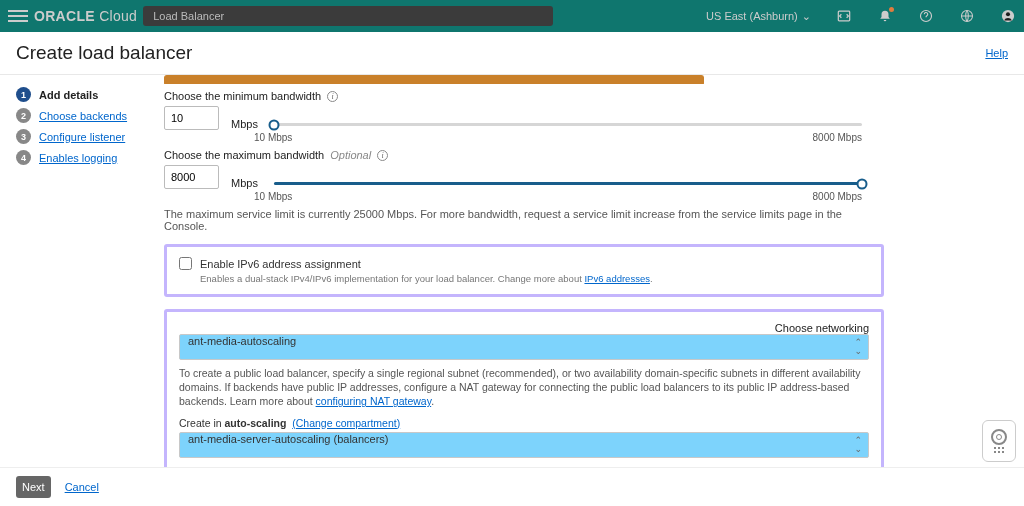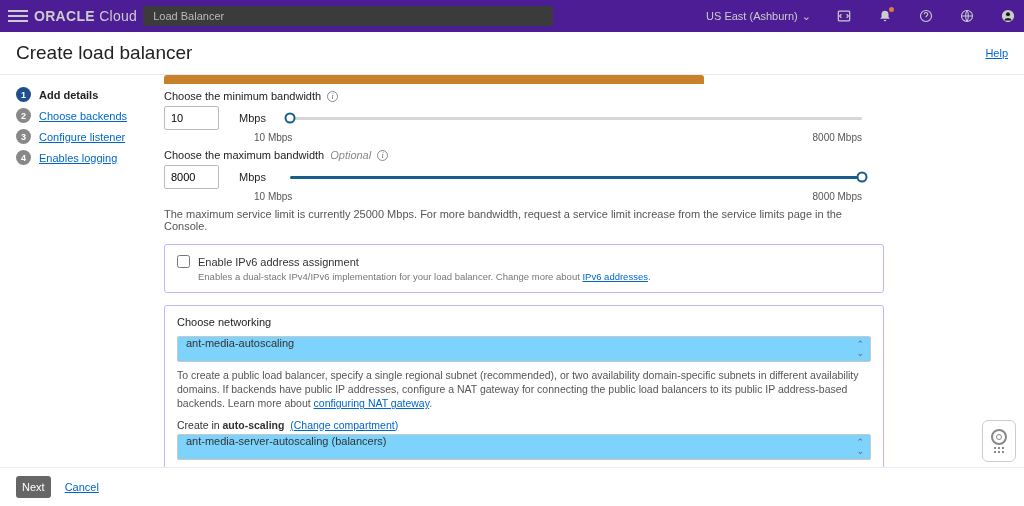--- a/index.html
+++ b/index.html
@@ -1,19 +1,19 @@
 <!DOCTYPE html>
 <html><head>
 <meta charset="utf-8">
 <style>
 * { box-sizing: border-box; margin: 0; padding: 0; font-family: -apple-system, BlinkMacSystemFont, "Segoe UI", Helvetica, Arial, sans-serif; }
 body { width: 1024px; height: 506px; overflow: hidden; background: #fff; font-size: 12px; color: #333; }
 
 
-.topnav { background: #4c1d95; height: 32px; display: flex; align-items: center; padding: 16px 8px; color: #ccc; }
+.topnav { background: #0f766e; height: 32px; display: flex; align-items: center; padding: 16px 8px; color: #ccc; }
 .hamburger { width: 20px; height: 20px; display: flex; flex-direction: column; justify-content: center; gap: 3px; cursor: pointer; margin-right: 6px; }
 .hamburger span { display: block; height: 2px; background: #ccc; }
 .brand { font-size: 14px; font-weight: 600; margin-right: 6px; letter-spacing: 0.3px; }
 .brand-o { font-weight: 700; }
 .brand-cloud { font-weight: 300; }
 .search-pill { background: #3b3b3b; color: #bbb; padding: 4px 10px; border-radius: 3px; font-size: 11px; width: 410px; }
 .nav-spacer { flex: 1; }
 .nav-right { display: flex; align-items: center; gap: 25px; }
 .region { font-size: 11px; display: flex; align-items: center; gap: 4px; cursor: pointer; }
 .nav-icon { width: 16px; height: 16px; display: flex; align-items: center; justify-content: center; cursor: pointer; color: #ccc; position: relative; }
@@ -34,39 +34,39 @@
 .wiz-step.active .wiz-label { font-weight: 600; color: #222; }
 .wiz-step:not(.active) .wiz-label { color: #0066cc; text-decoration: underline; }
 
 .main-col { flex: 1; overflow-y: auto; padding: 0 20px 0 6px; position: relative; }
 .main-inner { width: 720px; position: relative; }
 
 .section-label { font-size: 11px; color: #222; margin: 6px 0 4px 0; display: flex; align-items: center; gap: 6px; }
 .optional { color: #888; font-style: italic; }
 .info-ic { width: 11px; height: 11px; border: 1px solid #888; border-radius: 50%; display: inline-flex; align-items: center; justify-content: center; font-size: 8px; color: #666; font-family: serif; font-style: italic; cursor: pointer; }
 
-.bw-row { display: flex; align-items: center; gap: 20px; margin: 4px 0 2px 0; }
+.bw-row { display: flex; align-items: flex-end; gap: 12px; margin: 4px 0 2px 0; }
 .bw-input { width: 55px; height: 24px; border: 1px solid #bbb; border-radius: 2px; padding: 0 6px; font-size: 11px; }
 .unit { font-size: 11px; color: #222; }
 
 .slider-wrap { flex: 1; display: flex; flex-direction: column; }
 .slider-track { position: relative; height: 3px; background: #d6d6d6; border-radius: 2px; margin: 4px 22px 4px 4px; }
 .slider-fill { position: absolute; left: 0; top: 0; height: 100%; background: #185d8b; border-radius: 2px; }
 .slider-thumb { position: absolute; top: 50%; transform: translate(-50%, -50%); width: 11px; height: 11px; background: #fff; border: 2px solid #185d8b; border-radius: 50%; cursor: pointer; }
 .slider-ticks { display: flex; justify-content: space-between; margin: 2px 10px 0 4px; font-size: 10px; color: #555; }
 
 .svc-txt { font-size: 11px; color: #555; margin: 6px 0 12px 0; }
 
-.panel { border: 1px solid #c4b5fd; border-radius: 3px; padding: 10px 12px; margin-bottom: 12px; }
+.panel { border: 3px solid #c4b5fd; border-radius: 3px; padding: 10px 12px; margin-bottom: 12px; }
 .panel-check { display: flex; align-items: center; gap: 8px; font-size: 11px; margin-bottom: 3px; }
 .panel-check input { width: 13px; height: 13px; cursor: pointer; }
 .panel-sub { font-size: 9.5px; color: #777; margin-left: 21px; }
 .inline-link { color: #0066cc; text-decoration: underline; cursor: pointer; }
 
-.net-head { font-size: 11px; font-weight: 500; margin-bottom: 8px; color: #222; }
+.net-head { font-size: 11px; font-weight: 500; color: #222; text-align: right; }
 .field-label { font-size: 10.5px; margin-bottom: 3px; }
 .field-label b { font-weight: 600; }
 .select { width: 100%; height: 26px; border: 1px solid #c8c8c8; border-radius: 2px; padding: 0 26px 0 8px; font-size: 11px; background: #7dd3fc; position: relative; display: flex; align-items: flex-start; cursor: pointer; }
 .select .chev { position: absolute; right: 6px; top: 3px; font-size: 9px; color: #666; line-height: 1; }
 .select .chev2 { position: absolute; right: 6px; bottom: 3px; font-size: 9px; color: #666; line-height: 1; }
 .field-help { font-size: 10.5px; color: #555; margin: 6px 0 8px 0; line-height: 1.35; }
 
 
 .footer { position: fixed; bottom: 0; left: 0; right: 0; padding: 8px 16px; background: #fff; border-top: 1px solid #eee; display: flex; align-items: center; gap: 14px; width: 1024px; }
 .btn-next { background: #666; color: #fff; padding: 5px 6px; border: none; border-radius: 3px; font-size: 11px; cursor: pointer; }

